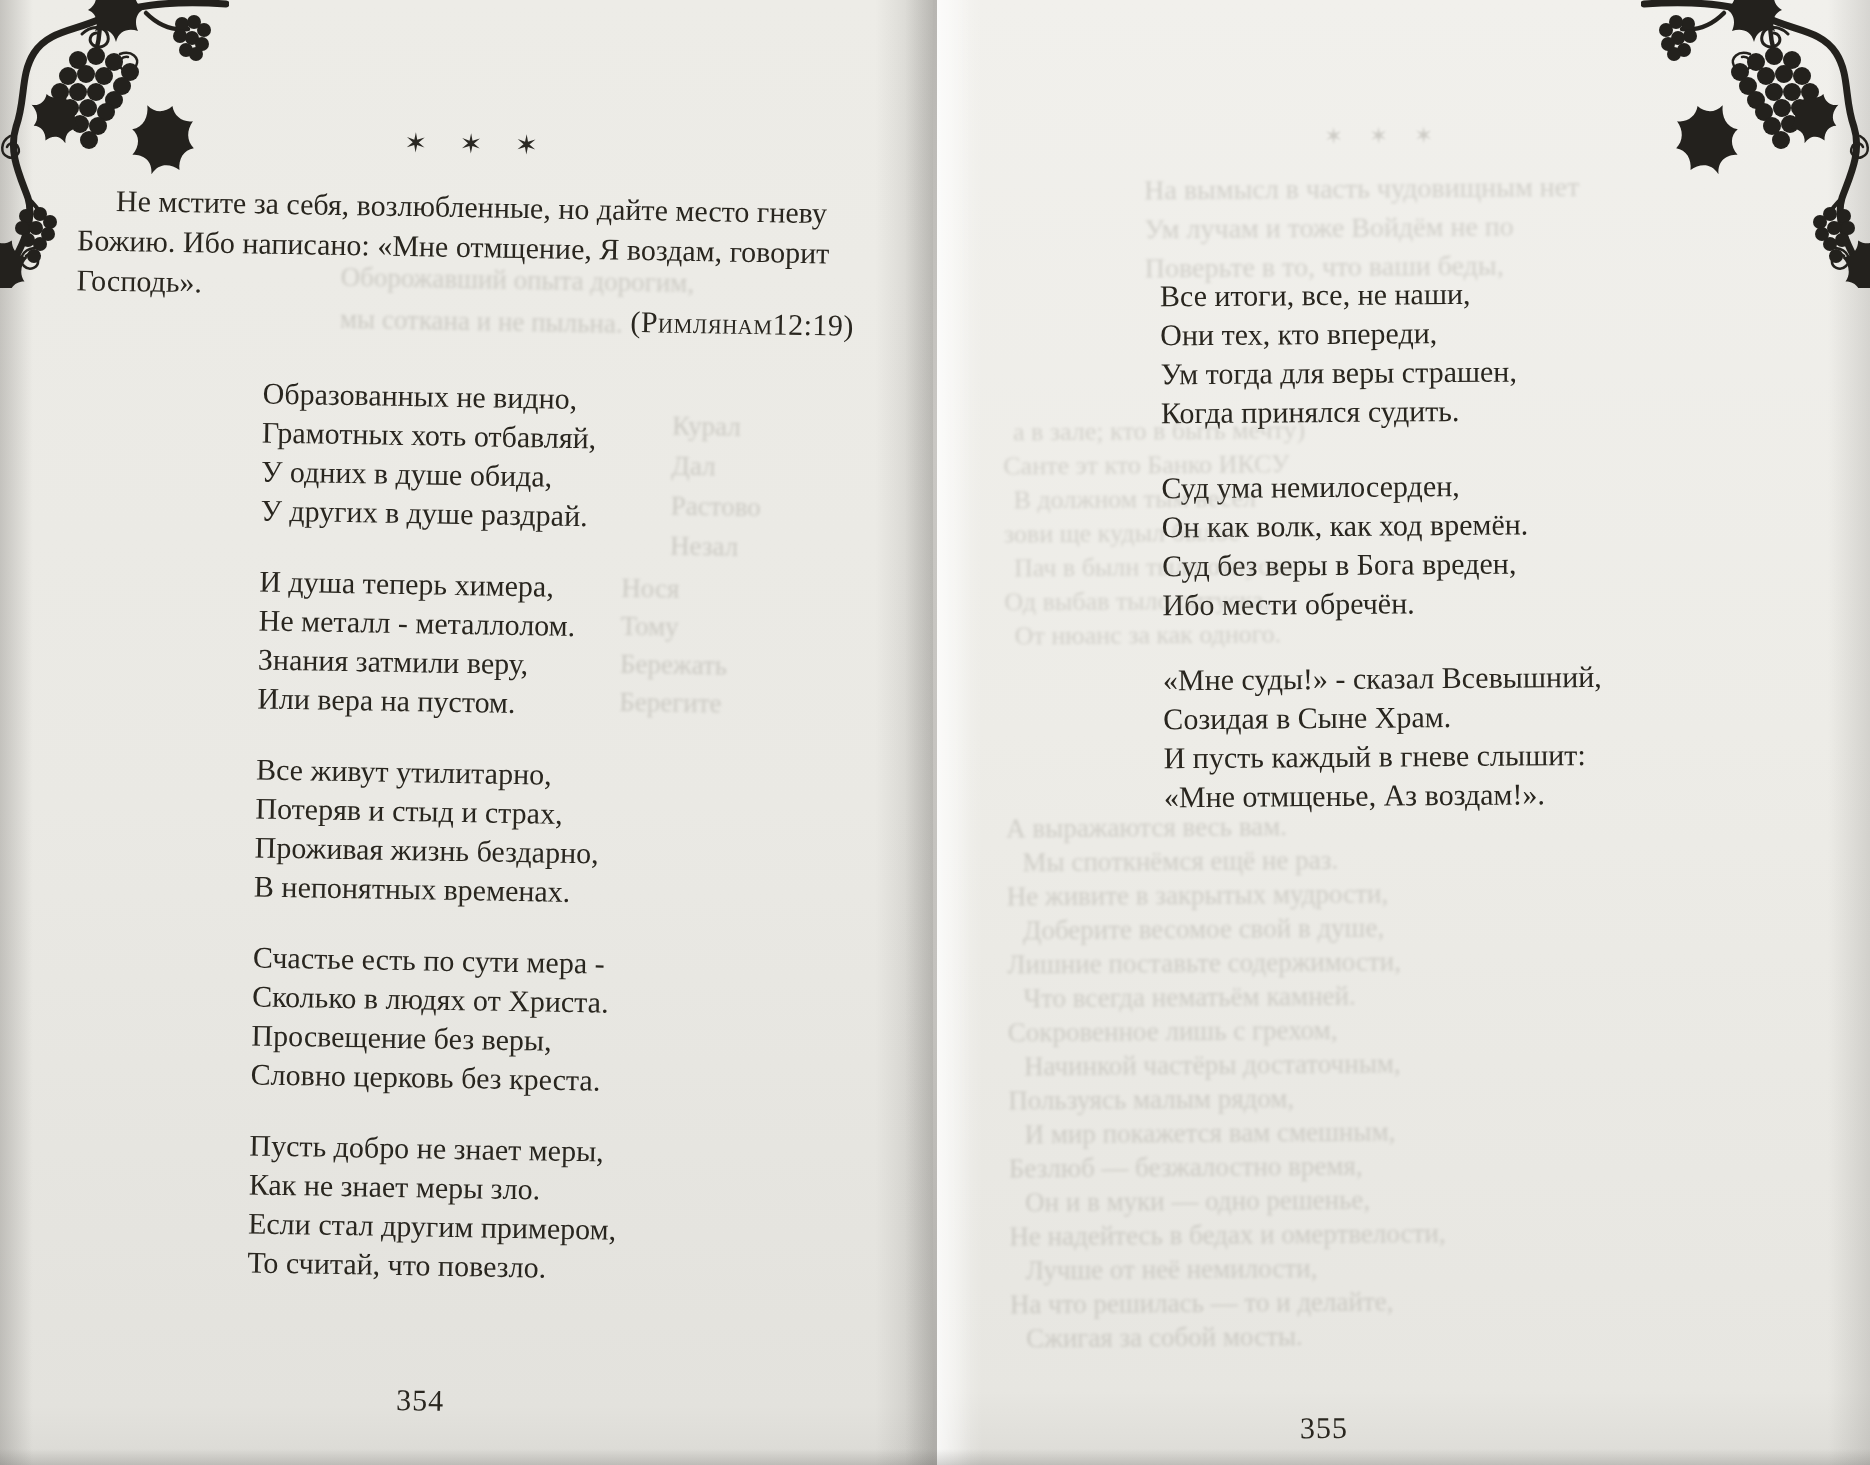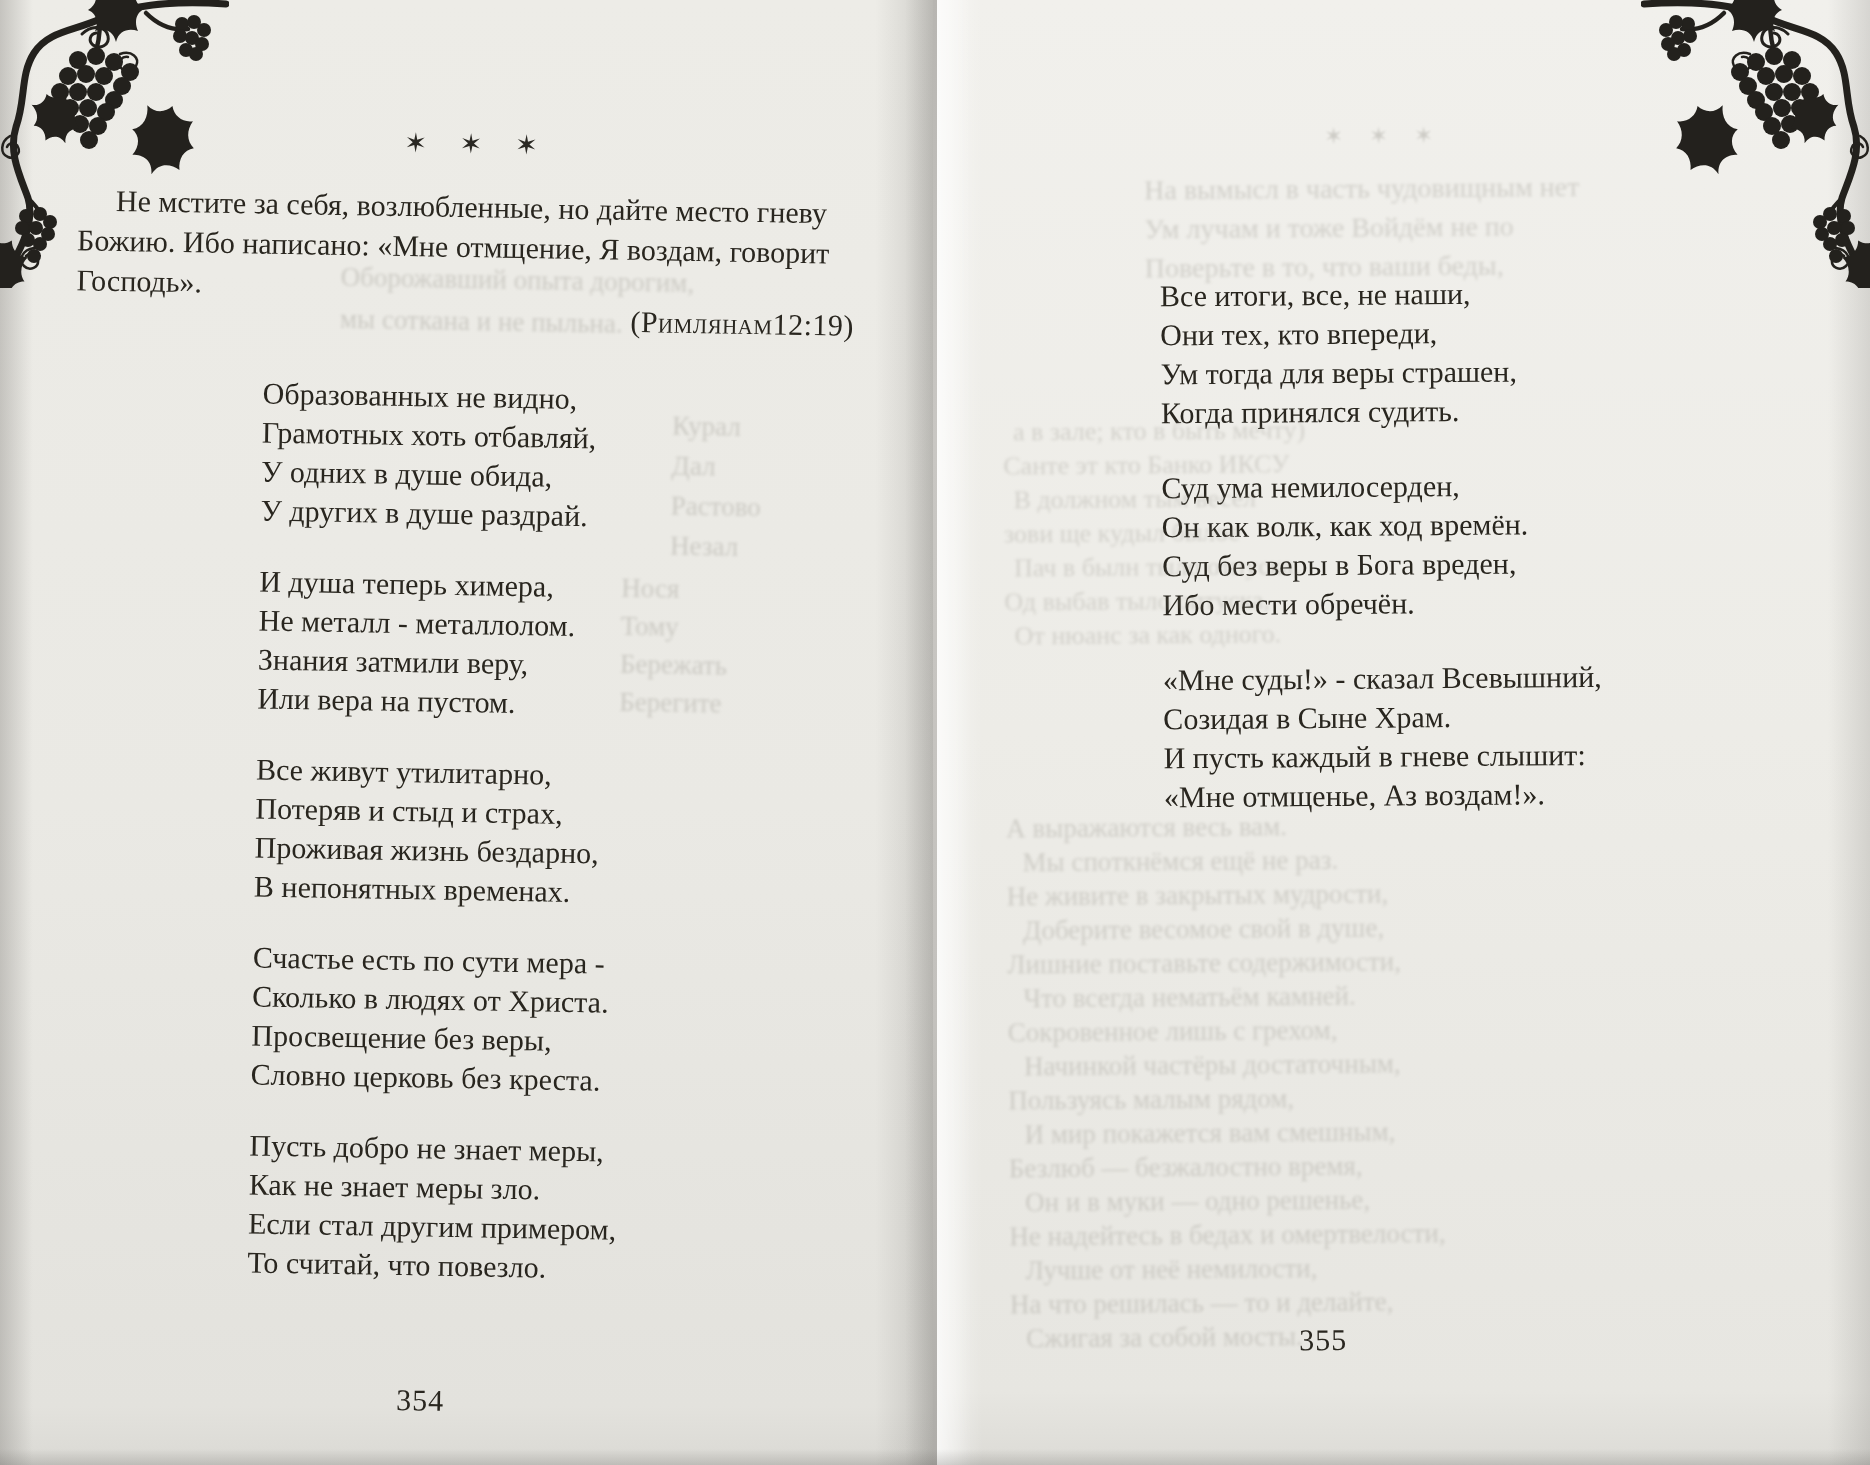--- a/index.html
+++ b/index.html
@@ -54,21 +54,21 @@
 
   .stanzas{position:absolute;font-size:30px;white-space:nowrap;}
   #left-stanzas{left:266px;top:371px;}
   #right-stanzas{left:1160px;top:276px;}
   .stanza{margin-bottom:32px;}
   #right-stanzas .stanza{margin-bottom:36px;}
   .stanza .poem-line{line-height:39px;}
 
   .pagenum{position:absolute;font-size:30px;letter-spacing:1px;text-align:center;width:90px;}
   #pn-left{left:396px;top:1378px;}
-  #pn-right{left:1270px;top:1324px;}
+  #pn-right{left:1270px;top:1412px;}
 
   .ghost{position:absolute;color:#8b887f;opacity:.32;filter:blur(1.5px);
     font-size:27px;white-space:nowrap;}
   .ghost .gline{line-height:inherit;}
   .g-left-a{left:342px;top:252px;line-height:42px;}
   .g-left-b{left:676px;top:396px;line-height:40px;}
   .g-left-c{left:628px;top:560px;line-height:38px;}
   .g-right-top{left:1145px;top:170px;line-height:39px;font-size:28px;opacity:.30;}
   .g-right-mid{left:1002px;top:414px;line-height:34px;font-size:26px;opacity:.28;}
   .g-right-block{left:1002px;top:810px;line-height:34px;opacity:.30;}

